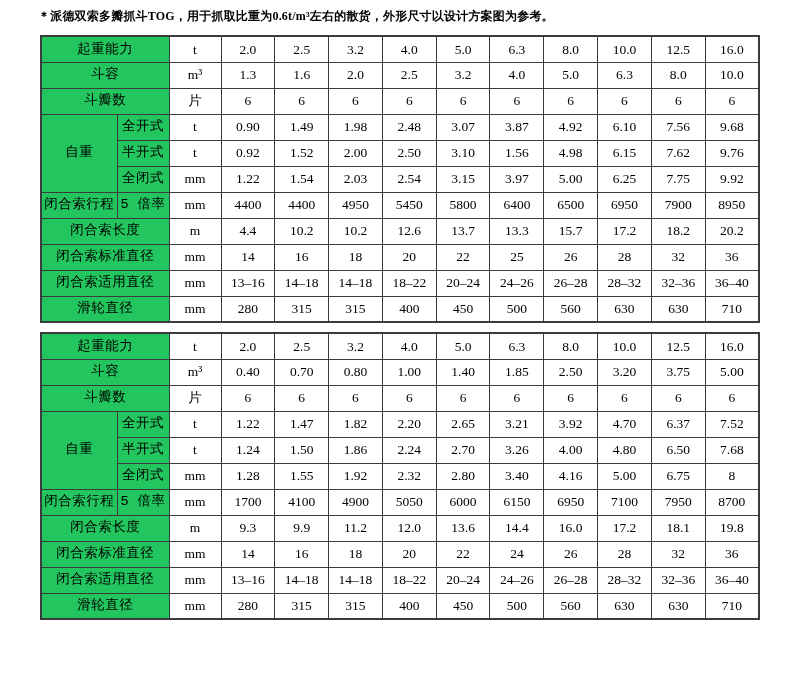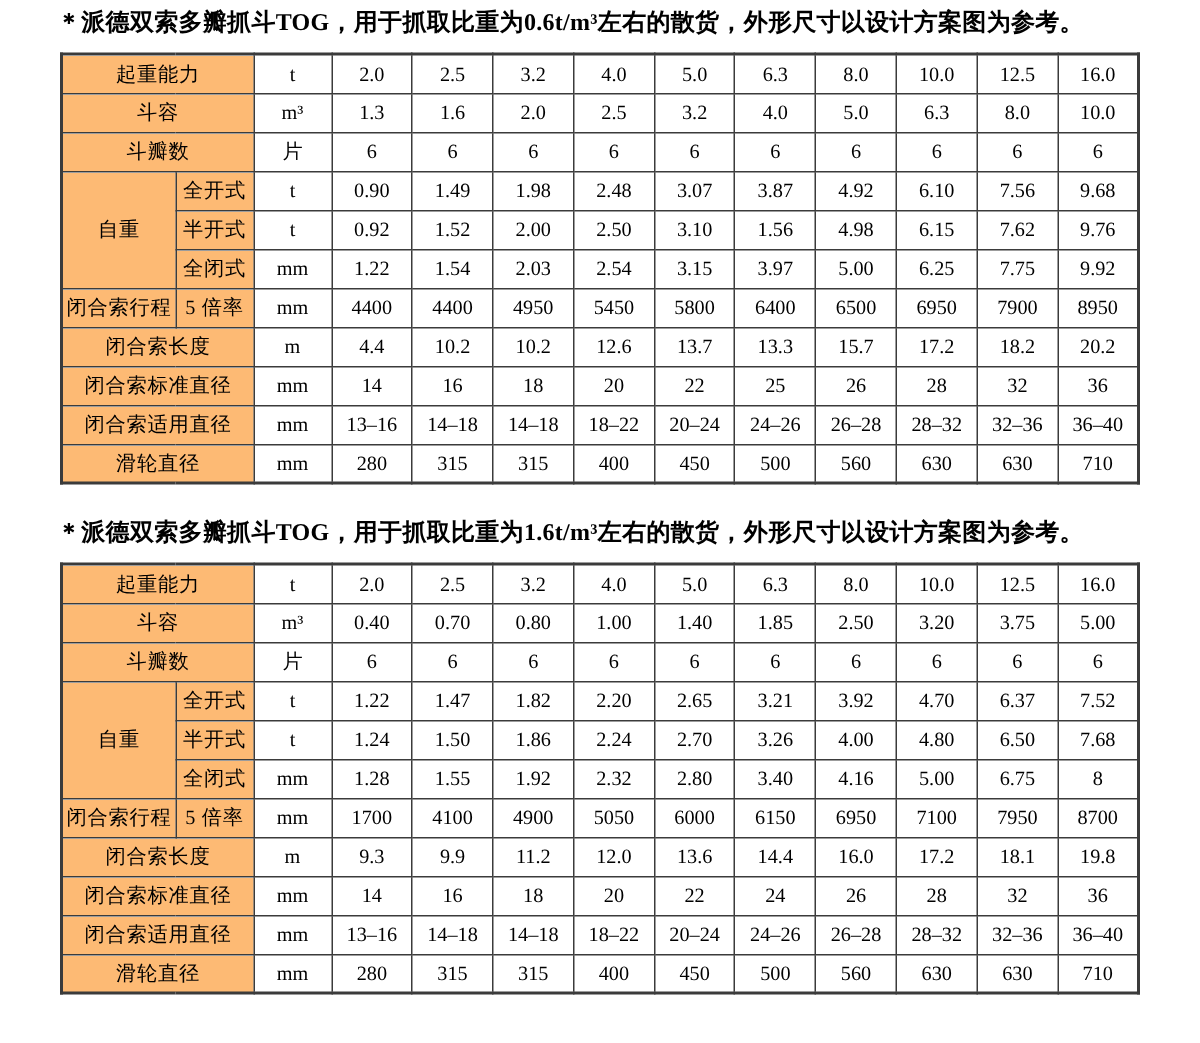--- a/index.html
+++ b/index.html
@@ -7,21 +7,21 @@
     width: 800px; height: 695px;
     background: #ffffff;
     font-family: "Liberation Serif", "DejaVu Serif", serif;
     color: #000000;
     overflow: hidden;
   }
   .page { width: 800px; height: 695px; padding-top: 6px; }
   .tbl-title {
     margin-left: 38px;
     margin-right: 20px;
-    font-size: 16px;
+    font-size: 12px;
     font-weight: bold;
     line-height: 20px;
     letter-spacing: 0.2px;
   }
   .title-gap2 { margin-top: 23px; }
   table.spec-table {
     margin-left: 40px;
     margin-top: 9px;
     border-collapse: collapse;
     table-layout: fixed;
@@ -33,23 +33,24 @@
     height: 26px;
     text-align: center;
     vertical-align: middle;
     font-size: 13.5px;
     line-height: 1;
     padding: 1px 0;
     overflow: hidden;
     white-space: nowrap;
   }
   td.hdr {
-    background: #fdba74;
+    background: #22c55e;
     font-size: 13px;
     letter-spacing: 0.5px;
+    font-family: Liberation Mono, monospace;
   }
   td.unit { background: #ffffff; font-size: 12.5px; }
   td.val  { background: #ffffff; }
   col.c-label-a { width: 76px; }
   col.c-label-b { width: 52px; }
   col.c-unit    { width: 52px; }
   col.c-data    { width: 53.8px; }
 </style>
 </head>
 <body>
@@ -229,21 +230,20 @@
             <td class="val">560</td>
             <td class="val">630</td>
             <td class="val">630</td>
             <td class="val">710</td>
           </tr>
         </tbody>
     </table>
   </section>
 
   <section>
-    <p class="tbl-title title-gap2">＊派德双索多瓣抓斗TOG，用于抓取比重为1.6t/m³左右的散货，外形尺寸以设计方案图为参考。</p>
     <table class="spec-table">
       <colgroup>
         <col class="c-label-a">
           <col class="c-label-b">
           <col class="c-unit">
         <col class="c-data">
           <col class="c-data">
           <col class="c-data">
           <col class="c-data">
           <col class="c-data">

